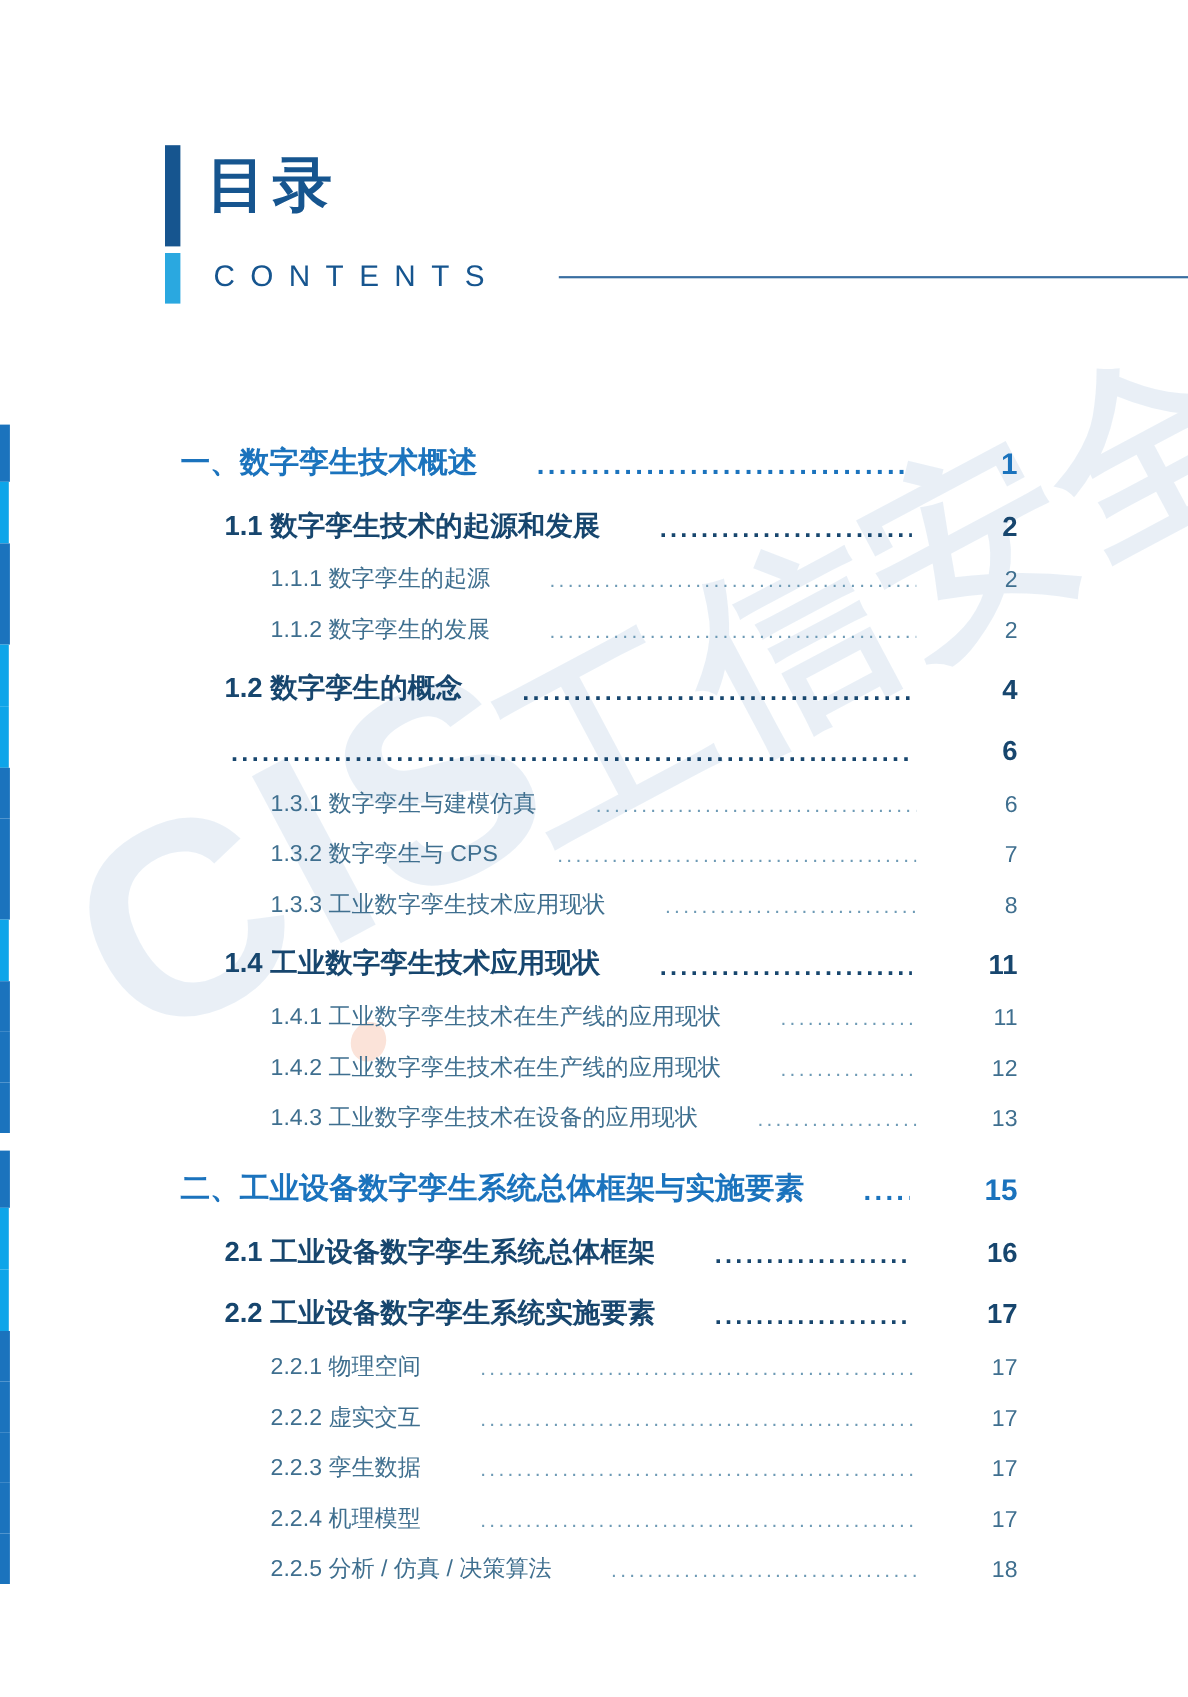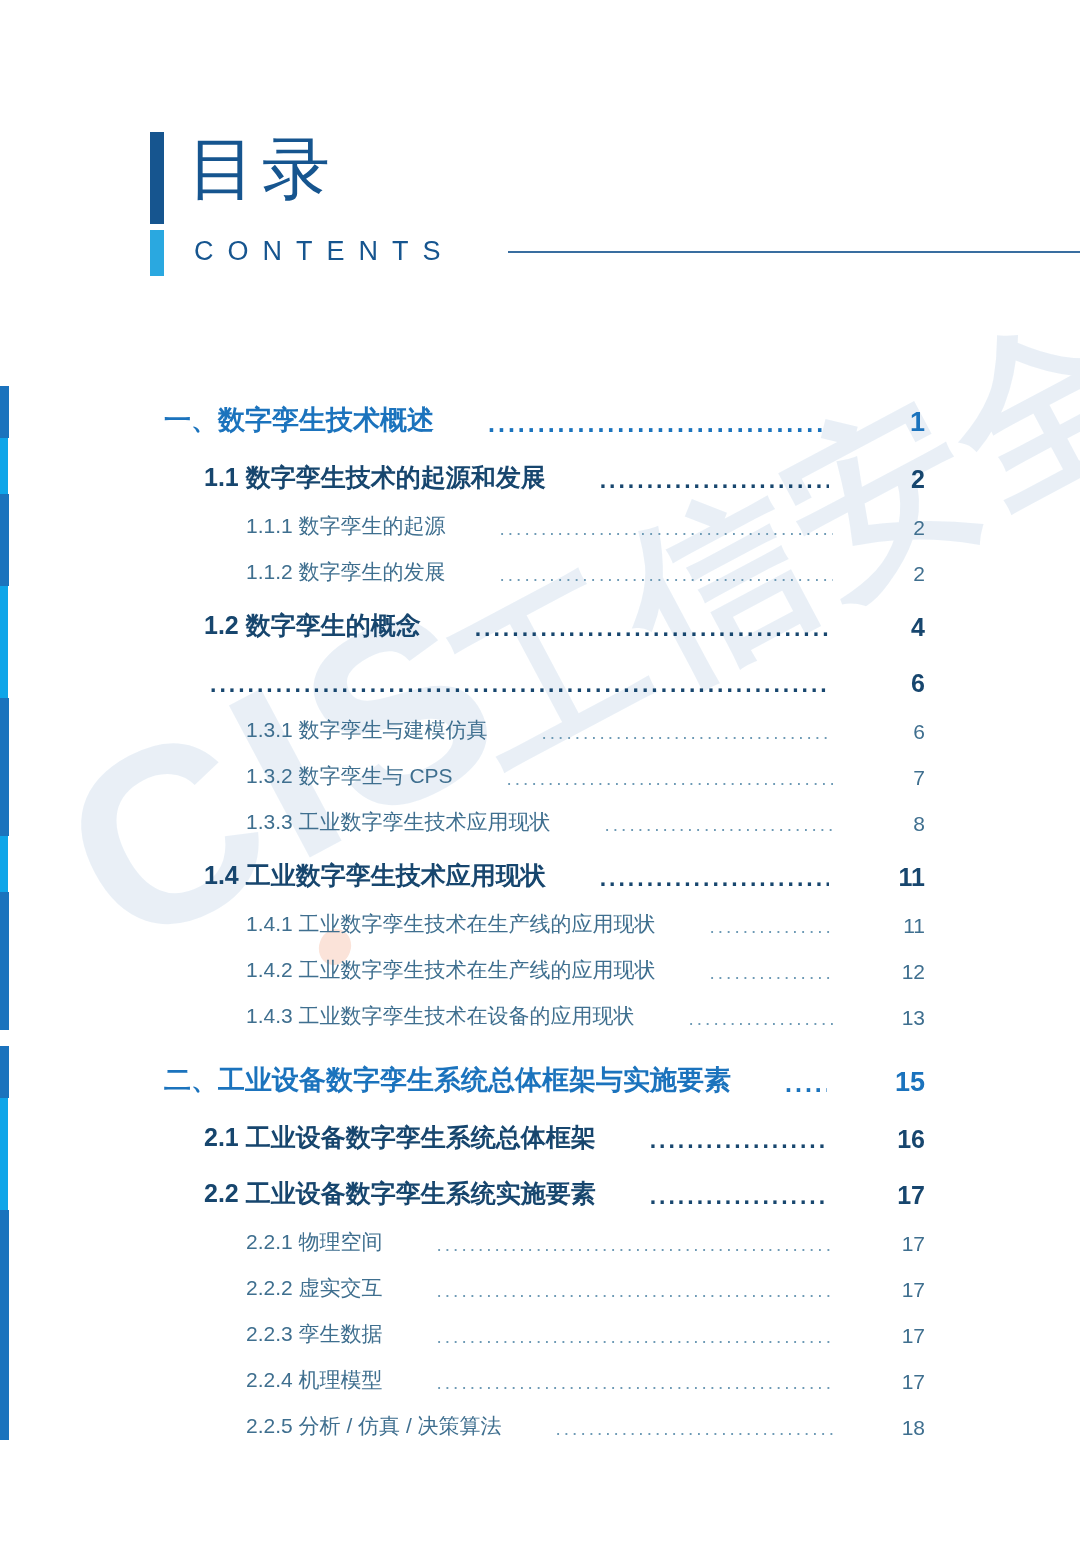--- a/index.html
+++ b/index.html
@@ -87,23 +87,23 @@
     left: 0;
     top: 112px;
     width: 14px;
     height: 46px;
     background: #2aa8e0;
   }
   .title-cn {
     position: absolute;
     left: 38px;
     top: 0px;
-    font-size: 68px;
+    font-size: 54px;
     line-height: 100px;
-    font-weight: normal;
+    font-weight: bold;
     color: #16558f;
     letter-spacing: 6px;
     text-align: right;
   }
   .title-en {
     position: absolute;
     left: 44px;
     top: 108px;
     font-size: 27px;
     line-height: 50px;

